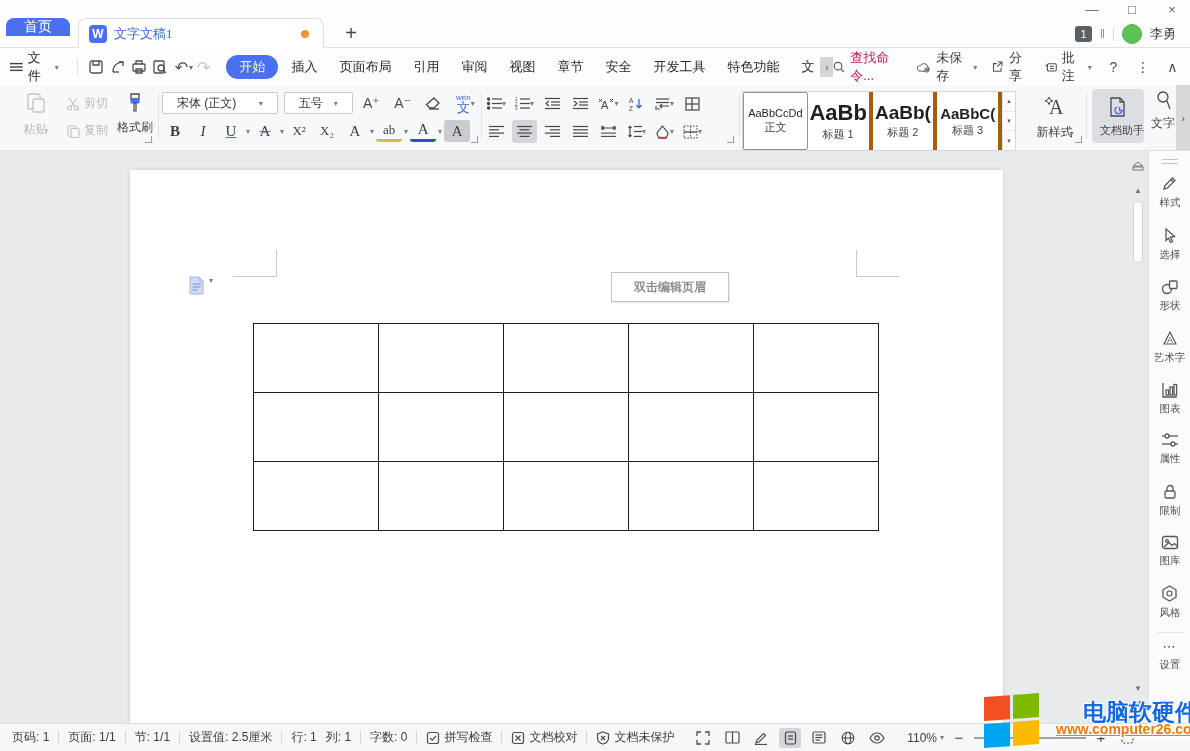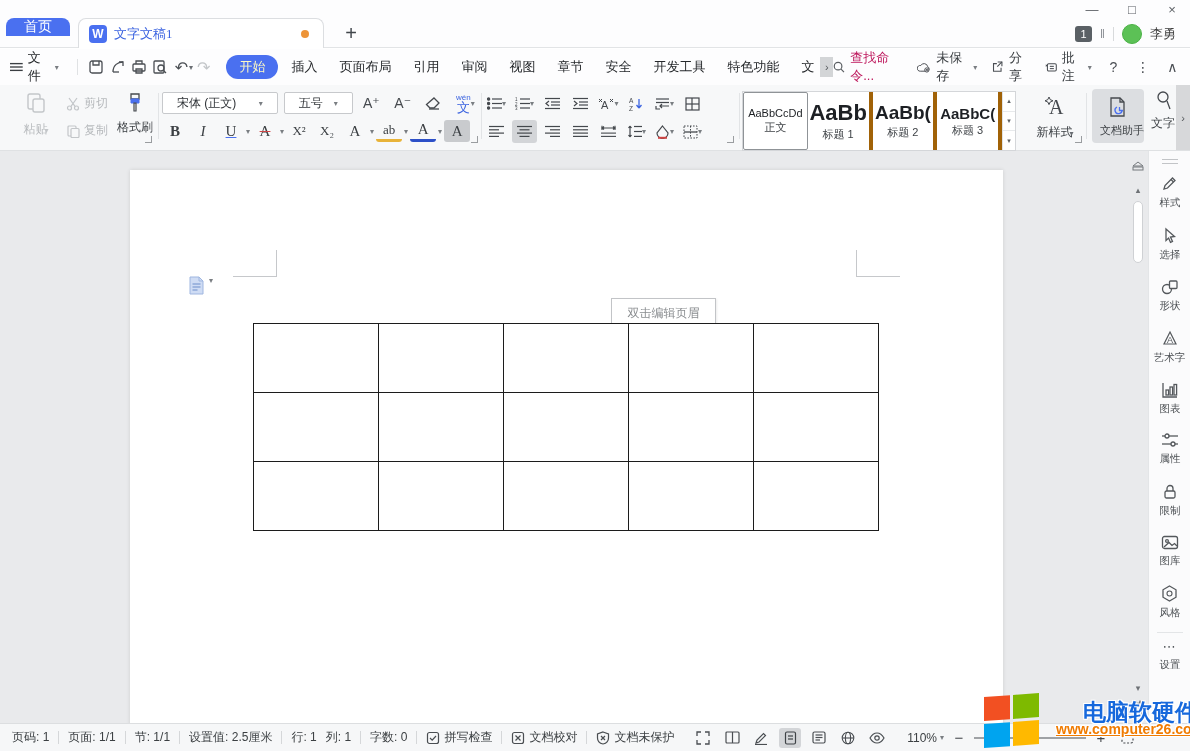--- a/index.html
+++ b/index.html
@@ -103,22 +103,22 @@
   .assist-btn .rlabel { font-size:11px;text-align:right; }
   .texttool { position:absolute; left:62px; top:0; width:26px; text-align:center; overflow:hidden; cursor:pointer; }
   .rib-strip { position:absolute; right:0; top:85px; width:14px; height:65px; background:#d7d8da; color:#55585c; display:flex; align-items:center; justify-content:center; font-size:11px; cursor:pointer; }
 
   
   .workspace { position:absolute; top:151px; left:0; right:42px; bottom:28px; background:#e9eaec; overflow:hidden; }
   .page { position:absolute; left:130px; top:19px; width:873px; height:600px; background:#fff; box-shadow:0 0 4px rgba(0,0,0,.12); }
   .mark-l { position:absolute; left:103px; top:80px; width:44px; height:27px; border-right:1px solid #c6c8cb; border-bottom:1px solid #c6c8cb; }
   .mark-r { position:absolute; right:103px; top:80px; width:44px; height:27px; border-left:1px solid #c6c8cb; border-bottom:1px solid #c6c8cb; }
   .docdrag { position:absolute; left:58px; top:106px; display:flex; align-items:flex-start; gap:4px; cursor:pointer; }
-  .tooltip { position:absolute; left:481px; top:128px; width:105px; height:30px; background:#fff; border:1px solid #c2c4c7;
-    box-shadow:1px 1px 2px rgba(0,0,0,.08); font-size:12px; color:#8a8d90; display:flex; align-items:center; justify-content:center; }
+  .tooltip { position:absolute; left:481px; top:102px; width:118px; height:30px; background:#fff; border:1px solid #c2c4c7;
+    box-shadow:1px 1px 2px rgba(0,0,0,.08); font-size:12px; color:#8a8d90; display:flex; align-items:center; justify-content:center;font-weight:bold; }
   .doc-table { position:absolute; left:123px; top:153px; border-collapse:collapse; }
   .doc-table td { width:125px; height:69px; border:1px solid #1c1c1c; background:#fff; }
 
   
   .vscroll { position:absolute; right:0; top:0; bottom:0; width:20px; display:flex; flex-direction:column; align-items:center; }
   .vs-ic { margin-top:6px; color:#75797d; cursor:pointer; }
   .vs-arrow { font-size:9px; color:#6e7276; cursor:pointer; margin-top:10px; }
   .vs-thumb { width:10px; height:62px; background:#fff; border:1px solid #cfd1d4; border-radius:6px; margin-top:6px; cursor:grab; }
   .vs-bottom { position:absolute; bottom:6px; display:flex; flex-direction:column; align-items:center; gap:6px; }
   .vs-dbl { font-size:8px; line-height:5px; color:#6e7276; cursor:pointer; text-align:center; }

